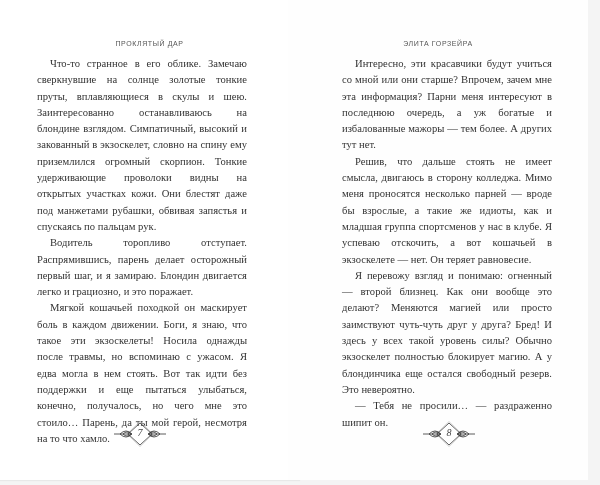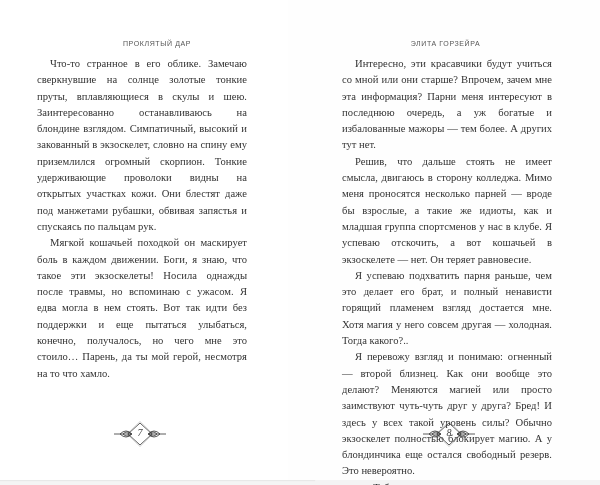--- a/index.html
+++ b/index.html
@@ -1,21 +1,21 @@
 <!DOCTYPE html>
 <html><head>
 <meta charset="utf-8">
 <style>
   html, body { margin:0; padding:0; }
   body {
     width:600px; height:485px; background:#f4f4f4; position:relative; overflow:hidden;
     font-family:"Liberation Serif","DejaVu Serif",serif; color:#2a2a2a;
   }
   .page {
-    position:absolute; top:0; height:480px; background:#fff;padding-left:15px;
+    position:absolute; top:0; height:480px; background:#fff;
   }
   .page.left { left:0; width:299px; border-right:1px solid #e6e6e6; box-shadow:0 1px 1px #e8e8e8; }
   .page.right { left:288px; width:300px; background:#fefefe; }
   .running-head {
     position:absolute; top:40px; left:0; right:0; text-align:center;
     font-family:"Liberation Sans","DejaVu Sans",sans-serif;
     font-size:7px; letter-spacing:0.6px; color:#555; text-transform:uppercase;
   }
   .text {
     position:absolute; top:56px; width:210px;
@@ -36,20 +36,21 @@
     font-size:10px; color:#444; font-style:italic;
   }
 </style>
 </head>
 <body>
 
 <div class="page left">
   <div class="running-head">Проклятый дар</div>
   <div class="text">
     <p>Что-то странное в его облике. Замечаю сверкнувшие на солнце золотые тонкие пруты, вплавляющиеся в скулы и шею. Заинтересованно останавливаюсь на блондине взглядом. Симпатичный, высокий и закованный в экзоскелет, словно на спину ему приземлился огромный скорпион. Тонкие удерживающие проволоки видны на открытых участках кожи. Они блестят даже под манжетами рубашки, обвивая запястья и спускаясь по пальцам рук.</p>
+    <p>Водитель торопливо отступает. Распрямившись, парень делает осторожный первый шаг, и я замираю. Блондин двигается легко и грациозно, и это поражает.</p>
     <p>Мягкой кошачьей походкой он маскирует боль в каждом движении. Боги, я знаю, что такое эти экзоскелеты! Носила однажды после травмы, но вспоминаю с ужасом. Я едва могла в нем стоять. Вот так идти без поддержки и еще пытаться улыбаться, конечно, получалось, но чего мне это стоило… Парень, да ты мой герой, несмотря на то что хамло.</p>
 
   </div>
   <div class="folio">
     <svg width="60" height="30" viewBox="0 0 60 30">
       <g fill="none" stroke="#333" stroke-width="0.8">
         <path d="M18 15 L30 4 L42 15 L30 26 Z"></path>
         <path d="M17 15 L30 2.5 L43 15 L30 27.5 Z" stroke="#bbb" stroke-width="0.6"></path>
         <path d="M4 15 L22 15"></path>
           <path d="M38 15 L56 15"></path>
@@ -61,21 +62,20 @@
     </svg>
     <div class="num">7</div>
   </div>
 </div>
 
 <div class="page right">
   <div class="running-head">Элита Горзейра</div>
   <div class="text">
     <p>Интересно, эти красавчики будут учиться со мной или они старше? Впрочем, зачем мне эта информация? Парни меня интересуют в последнюю очередь, а уж богатые и избалованные мажоры — тем более. А других тут нет.</p>
     <p>Решив, что дальше стоять не имеет смысла, двигаюсь в сторону колледжа. Мимо меня проносятся несколько парней — вроде бы взрослые, а такие же идиоты, как и младшая группа спортсменов у нас в клубе. Я успеваю отскочить, а вот кошачьей в экзоскелете — нет. Он теряет равновесие.</p>
-    <p>Я успеваю подхватить парня раньше, чем это делает его брат, и полный ненависти горящий пламенем взгляд достается мне. Хотя магия у него совсем другая — холодная. Тогда какого?..</p>
     <p>Я перевожу взгляд и понимаю: огненный — второй близнец. Как они вообще это делают? Меняются магией или просто заимствуют чуть-чуть друг у друга? Бред! И здесь у всех такой уровень силы? Обычно экзоскелет полностью блокирует магию. А у блондинчика еще остался свободный резерв. Это невероятно.</p>
     <p>— Тебя не просили… — раздраженно шипит он.</p>
 
   </div>
   <div class="folio">
     <svg width="60" height="30" viewBox="0 0 60 30">
       <g fill="none" stroke="#333" stroke-width="0.8">
         <path d="M18 15 L30 4 L42 15 L30 26 Z"></path>
         <path d="M17 15 L30 2.5 L43 15 L30 27.5 Z" stroke="#bbb" stroke-width="0.6"></path>
         <path d="M4 15 L22 15"></path>

